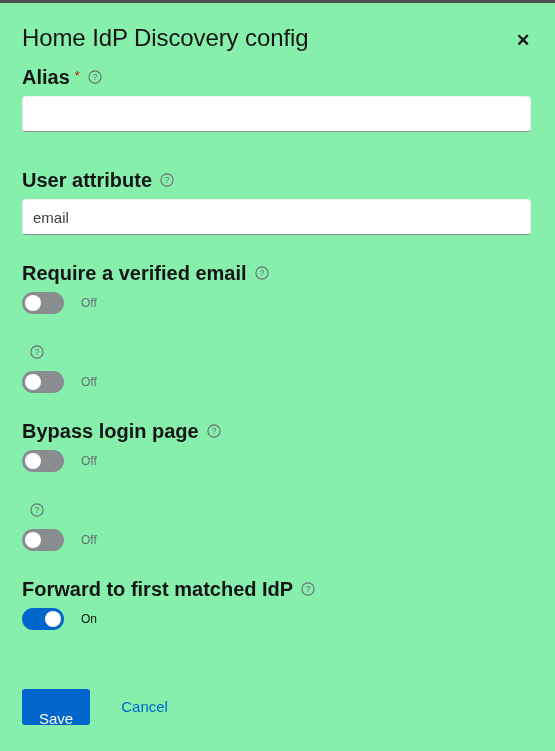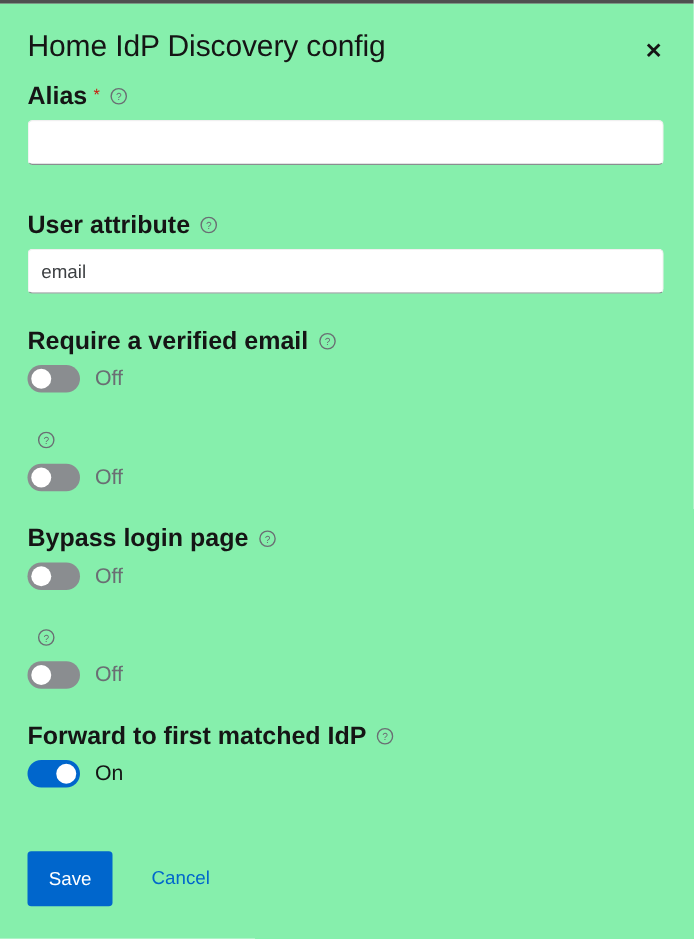--- a/index.html
+++ b/index.html
@@ -153,43 +153,43 @@
     top: 3px;
     left: 3px;
     width: 16px;
     height: 16px;
     border-radius: 50%;
     background: #ffffff;
     transition: none;
   }
   .switch.on .knob { left: 23px; }
   .switch-state {
-    margin-left: 12px;
-    font-size: 17px;
+    margin-left: 17px;
+    font-size: 12px;
     color: #6a6e73;
     line-height: 22px;
   }
   .switch-state.on { color: #151515; }
 
   
   .modal-footer {
     flex: 0 0 auto;
     padding: 0 22px 26px 22px;
     display: flex;
     align-items: center;
   }
   .btn-primary {
     background: #0066cc;
     color: #ffffff;
     border: none;
     border-radius: 3px;
     font-size: 15px;
     font-family: "Liberation Sans", sans-serif;
-    padding: 5px 17px;
-    height: 44px;
+    padding: 12px 17px;
+    height: 36px;
     line-height: 36px;
     cursor: pointer;
   }
   .btn-link {
     background: transparent;
     color: #0066cc;
     border: none;
     font-size: 15px;
     font-family: "Liberation Sans", sans-serif;
     padding: 0 16px;

